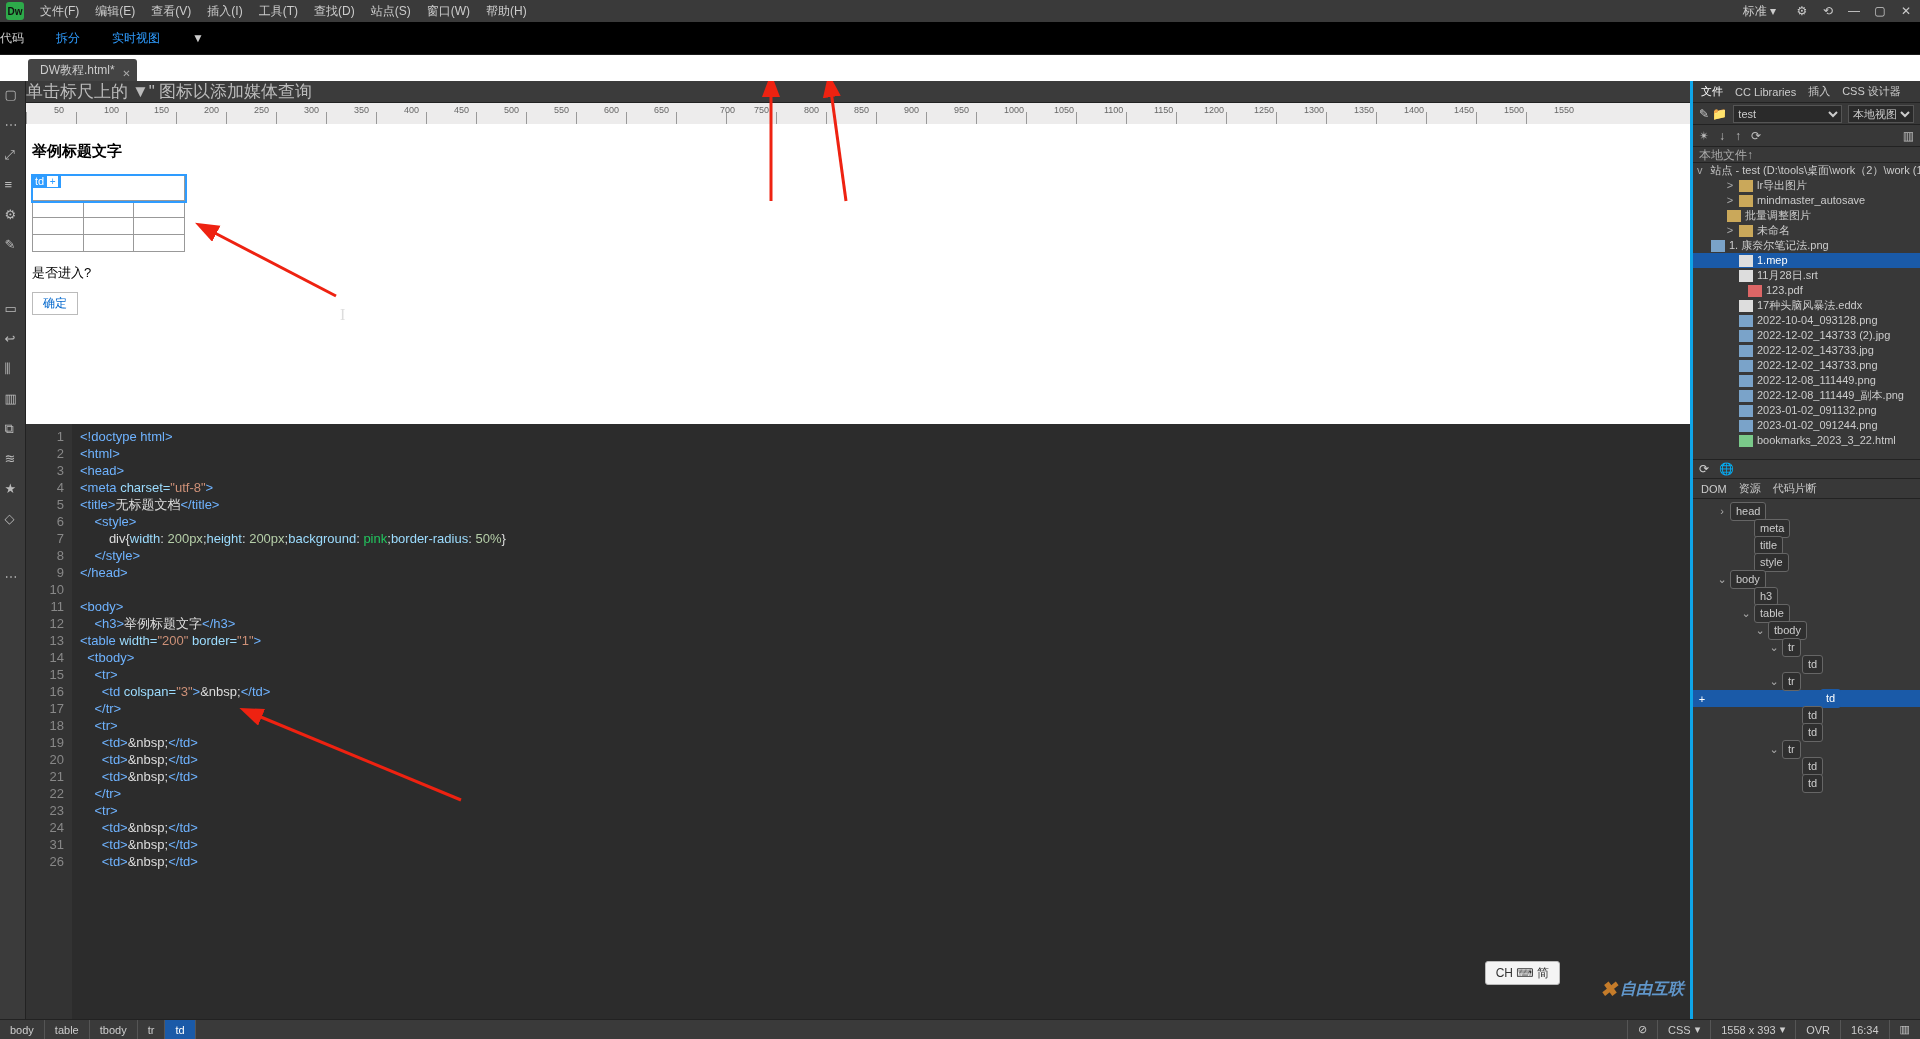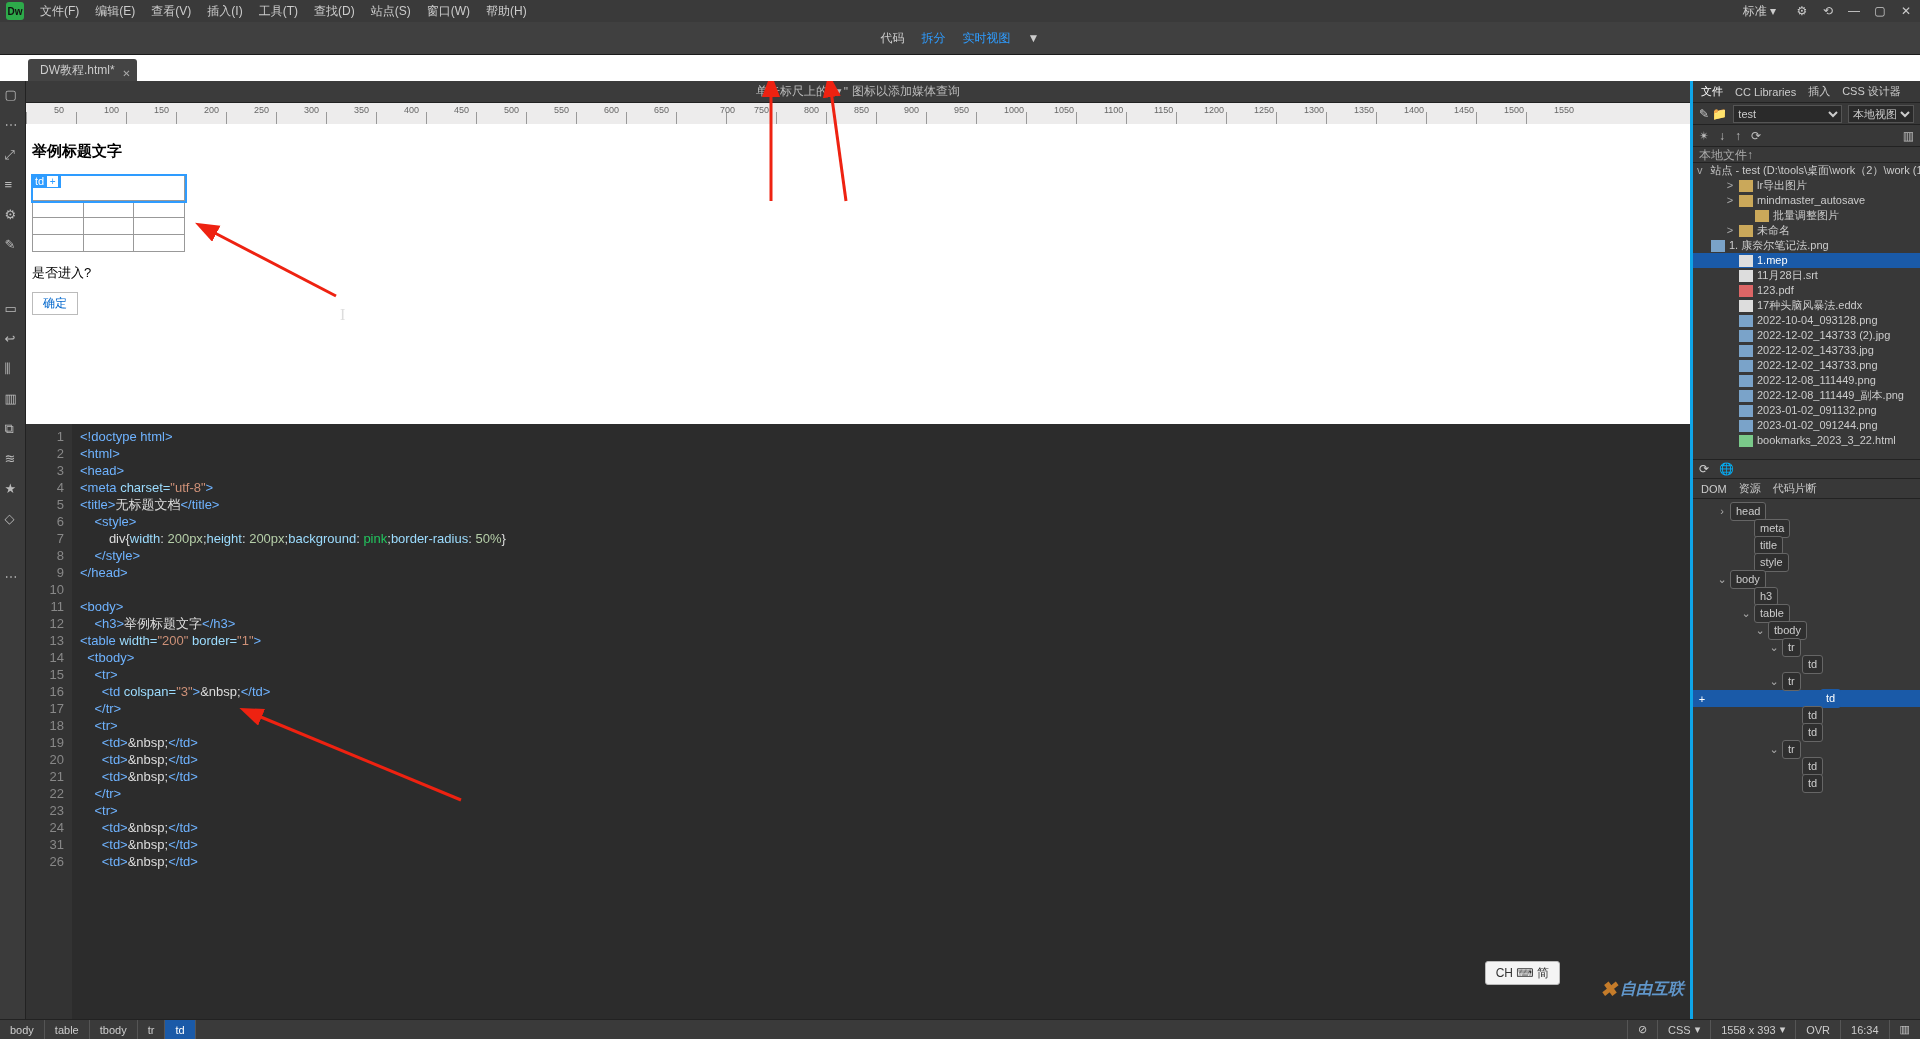--- a/index.html
+++ b/index.html
@@ -2,31 +2,31 @@
 <html><head>
 <meta charset="utf-8">
 <style>
 *{margin:0;padding:0;box-sizing:border-box;font-family:"Microsoft YaHei",Arial,sans-serif;user-select:none}
 html,body{width:1920px;height:1039px;background:#2a2a2a;color:#ccc;font-size:12px;overflow:hidden}
 .topmenu{height:22px;background:#3a3a3a;display:flex;align-items:center;padding:0 6px}
 .dw-logo{width:18px;height:18px;background:#2daa4a;border-radius:3px;color:#111;font-weight:bold;font-size:10px;display:flex;align-items:center;justify-content:center;margin-right:8px}
 .menuitem{padding:0 8px;height:22px;line-height:22px;cursor:default}
 .top-right{margin-left:auto;display:flex;align-items:center;gap:10px}
 .icon{width:16px;height:16px;display:inline-flex;align-items:center;justify-content:center;font-size:12px}
-.viewbar{height:33px;background:#404040;display:flex;align-items:center;justify-content:center;gap:17px;border-bottom:1px solid #1a1a1a}
+.viewbar{height:33px;background:#000000;display:flex;align-items:center;gap:32px;border-bottom:1px solid #1a1a1a}
 .vtab{cursor:pointer;color:#ccc}
 .vtab.blue{color:#2e9cff}
 .tabbar{height:26px;background:#ffffff;display:flex;align-items:flex-end;padding-left:28px}
 .doctab{height:22px;background:#444;padding:0 22px 0 12px;line-height:22px;position:relative;font-size:12px;border-top-left-radius:3px;border-top-right-radius:3px}
 .doctab .close{position:absolute;right:6px;top:4px;font-size:10px;color:#aaa}
 .main{display:flex;height:calc(100% - 22px - 33px - 26px - 20px)}
 .ltool{width:26px;background:#3b3b3b;display:flex;flex-direction:column;align-items:center;padding-top:6px;gap:14px;border-right:1px solid #222}
 .ltool .ti{width:16px;height:16px;color:#bbb;font-size:13px}
 .center{flex:1;display:flex;flex-direction:column;background:#222;position:relative}
-.infobar{height:22px;background:#3b3b3b;color:#bbb;display:flex;align-items:center;justify-content:center;font-size:12px;border-bottom:1px solid #222}
+.infobar{height:22px;background:#3b3b3b;color:#bbb;display:flex;align-items:center;justify-content:flex-start;font-size:17px;border-bottom:1px solid #222}
 .infobar .trisq{margin:0 4px;display:inline-block}
 .ruler{height:21px;background:#edecec;display:flex;align-items:flex-end;color:#666;font-size:9px;position:relative;overflow:hidden}
 .ruler .tick{width:50px;border-left:1px solid #999;height:12px}
 .ruler .lab{position:absolute;top:2px;font-size:9px}
 .live{height:300px;background:#fff;color:#000;position:relative;overflow:hidden}
 .live .pad{padding:18px 6px 0 6px}
 .live h3{font-size:15px;font-weight:bold;margin-bottom:14px}
 .live table{border-collapse:collapse;width:153px}
 .live td{border:1px solid #999;height:17px}
 .live .mergerow td{height:25px}
@@ -318,26 +318,26 @@
       <span>↓</span>
       <span>↑</span>
       <span>⟳</span>
       <span style="margin-left:auto">▥</span>
     </div>
     <div style="height:16px;padding:0 6px;border-bottom:1px solid #222;color:#aaa">本地文件↑</div>
     <div class="ftree" id="ftree">
         <div class="frow" style="padding-left: 4px;"><span class="arr">v</span><span class="fic folder"></span> 站点 - test (D:\tools\桌面\work（2）\work (1))</div>
         <div class="frow" style="padding-left: 32px;"><span class="arr">&gt;</span><span class="fic folder"></span> lr导出图片</div>
         <div class="frow" style="padding-left: 32px;"><span class="arr">&gt;</span><span class="fic folder"></span> mindmaster_autosave</div>
-        <div class="frow" style="padding-left: 48px;"><span class="arr"></span><span class="fic folder"></span> 批量调整图片</div>
+        <div class="frow" style="padding-left: 20px;"><span class="arr"></span><span class="fic folder"></span> 批量调整图片</div>
         <div class="frow" style="padding-left: 32px;"><span class="arr">&gt;</span><span class="fic folder"></span> 未命名</div>
         <div class="frow" style=""><span class="arr"></span><span class="fic imgic"></span> 1. 康奈尔笔记法.png</div>
         <div class="frow sel" style="padding-left: 32px;"><span class="arr"></span><span class="fic fileic"></span> 1.mep</div>
         <div class="frow" style="padding-left: 32px;"><span class="arr"></span><span class="fic fileic"></span> 11月28日.srt</div>
-        <div class="frow" style="padding-left: 32px;"><span class="arr"></span><span class="fic pdfic"></span> 123.pdf</div>
+        <div class="frow" style="padding-left: 41px;"><span class="arr"></span><span class="fic pdfic"></span> 123.pdf</div>
         <div class="frow" style="padding-left: 32px;"><span class="arr"></span><span class="fic fileic"></span> 17种头脑风暴法.eddx</div>
         <div class="frow" style="padding-left: 32px;"><span class="arr"></span><span class="fic imgic"></span> 2022-10-04_093128.png</div>
         <div class="frow" style="padding-left: 32px;"><span class="arr"></span><span class="fic imgic"></span> 2022-12-02_143733 (2).jpg</div>
         <div class="frow" style="padding-left: 32px;"><span class="arr"></span><span class="fic imgic"></span> 2022-12-02_143733.jpg</div>
         <div class="frow" style="padding-left: 32px;"><span class="arr"></span><span class="fic imgic"></span> 2022-12-02_143733.png</div>
         <div class="frow" style="padding-left: 32px;"><span class="arr"></span><span class="fic imgic"></span> 2022-12-08_111449.png</div>
         <div class="frow" style="padding-left: 32px;"><span class="arr"></span><span class="fic imgic"></span> 2022-12-08_111449_副本.png</div>
         <div class="frow" style="padding-left: 32px;"><span class="arr"></span><span class="fic imgic"></span> 2023-01-02_091132.png</div>
         <div class="frow" style="padding-left: 32px;"><span class="arr"></span><span class="fic imgic"></span> 2023-01-02_091244.png</div>
         <div class="frow" style="padding-left: 32px;"><span class="arr"></span><span class="fic htmlic"></span> bookmarks_2023_3_22.html</div>

